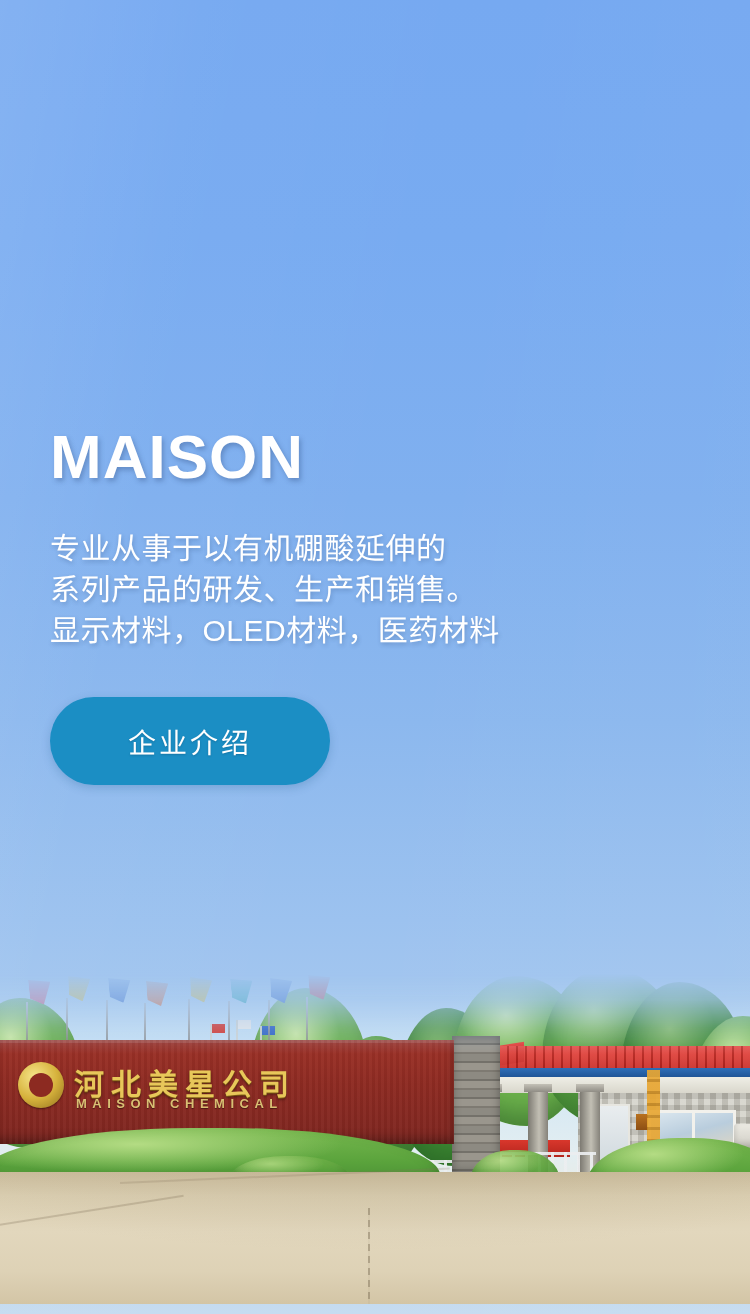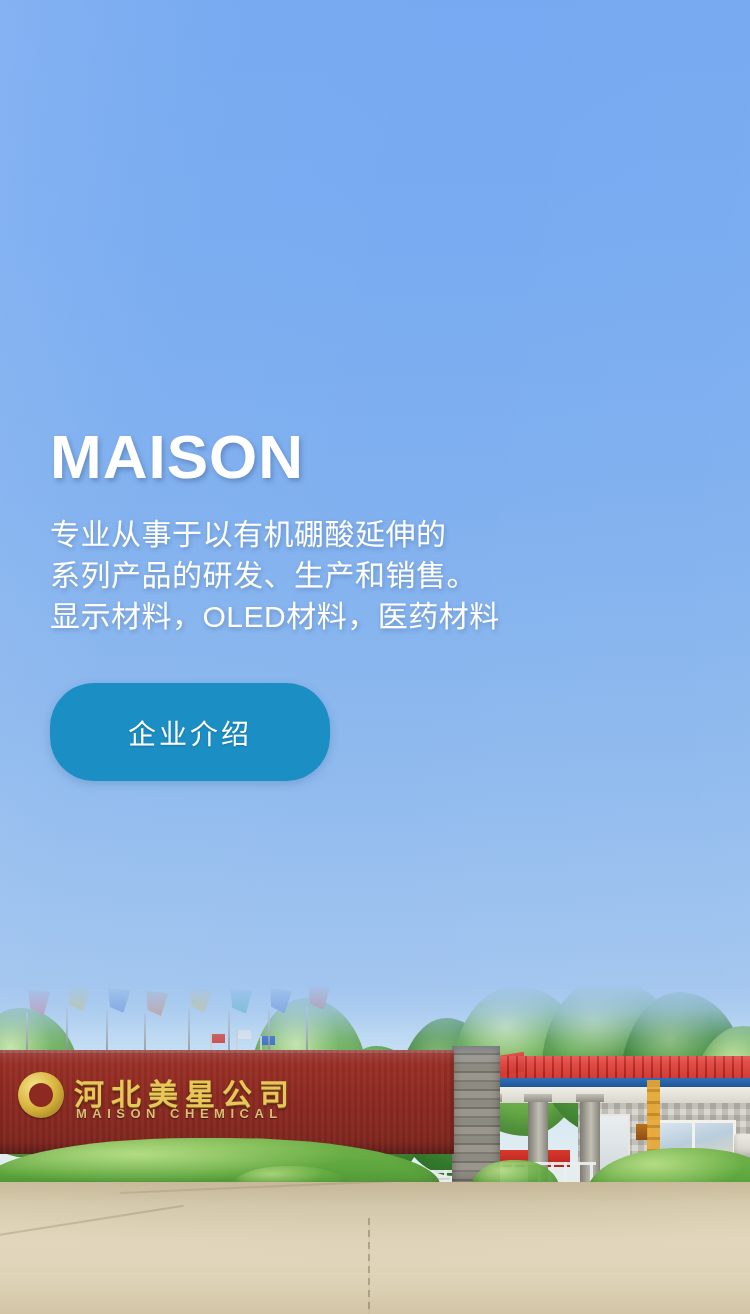--- a/index.html
+++ b/index.html
@@ -46,21 +46,21 @@
         rgba(255,255,255,0.00) 50%,
         rgba(255,255,255,0.03) 100%);
     pointer-events: none;
   }
 
   
   .photo {
     position: absolute;
     left: 0;
     right: 0;
-    bottom: 0;
+    bottom: 10px;
     height: 330px;
     overflow: hidden;
     
     -webkit-mask-image: linear-gradient(180deg,
         rgba(0,0,0,0) 0px,
         rgba(0,0,0,0.25) 26px,
         rgba(0,0,0,0.75) 54px,
         rgba(0,0,0,1) 80px,
         rgba(0,0,0,1) 100%);
     mask-image: linear-gradient(180deg,
@@ -408,37 +408,37 @@
   .brand {
     margin: 0;
     font-size: 62px;
     line-height: 1.0;
     font-weight: 700;
     color: #ffffff;
     letter-spacing: 1px;
     text-shadow: 2px 3px 5px rgba(40,70,120,0.35);
   }
   .tagline {
-    margin: 26px 0 0 0;
+    margin: 40px 0 0 0;
     font-size: 30px;
     line-height: 41px;
     font-weight: 500;
     color: #ffffff;
     letter-spacing: 0.5px;
     text-shadow: 1px 2px 4px rgba(40,70,120,0.32);
   }
   .tagline span { display: block; white-space: nowrap; }
 
   .cta {
     display: inline-flex;
     align-items: center;
     justify-content: center;
     margin-top: 46px;
     width: 280px;
-    height: 98px;
+    height: 88px;
     border: 0;
     border-radius: 44px;
     background: #1b8ec4;
     color: #ffffff;
     font-family: inherit;
     font-size: 28px;
     letter-spacing: 3px;
     cursor: pointer;
     box-shadow: 0 3px 10px rgba(20,80,130,0.22);
     text-shadow: 0 1px 2px rgba(0,40,70,0.25);

